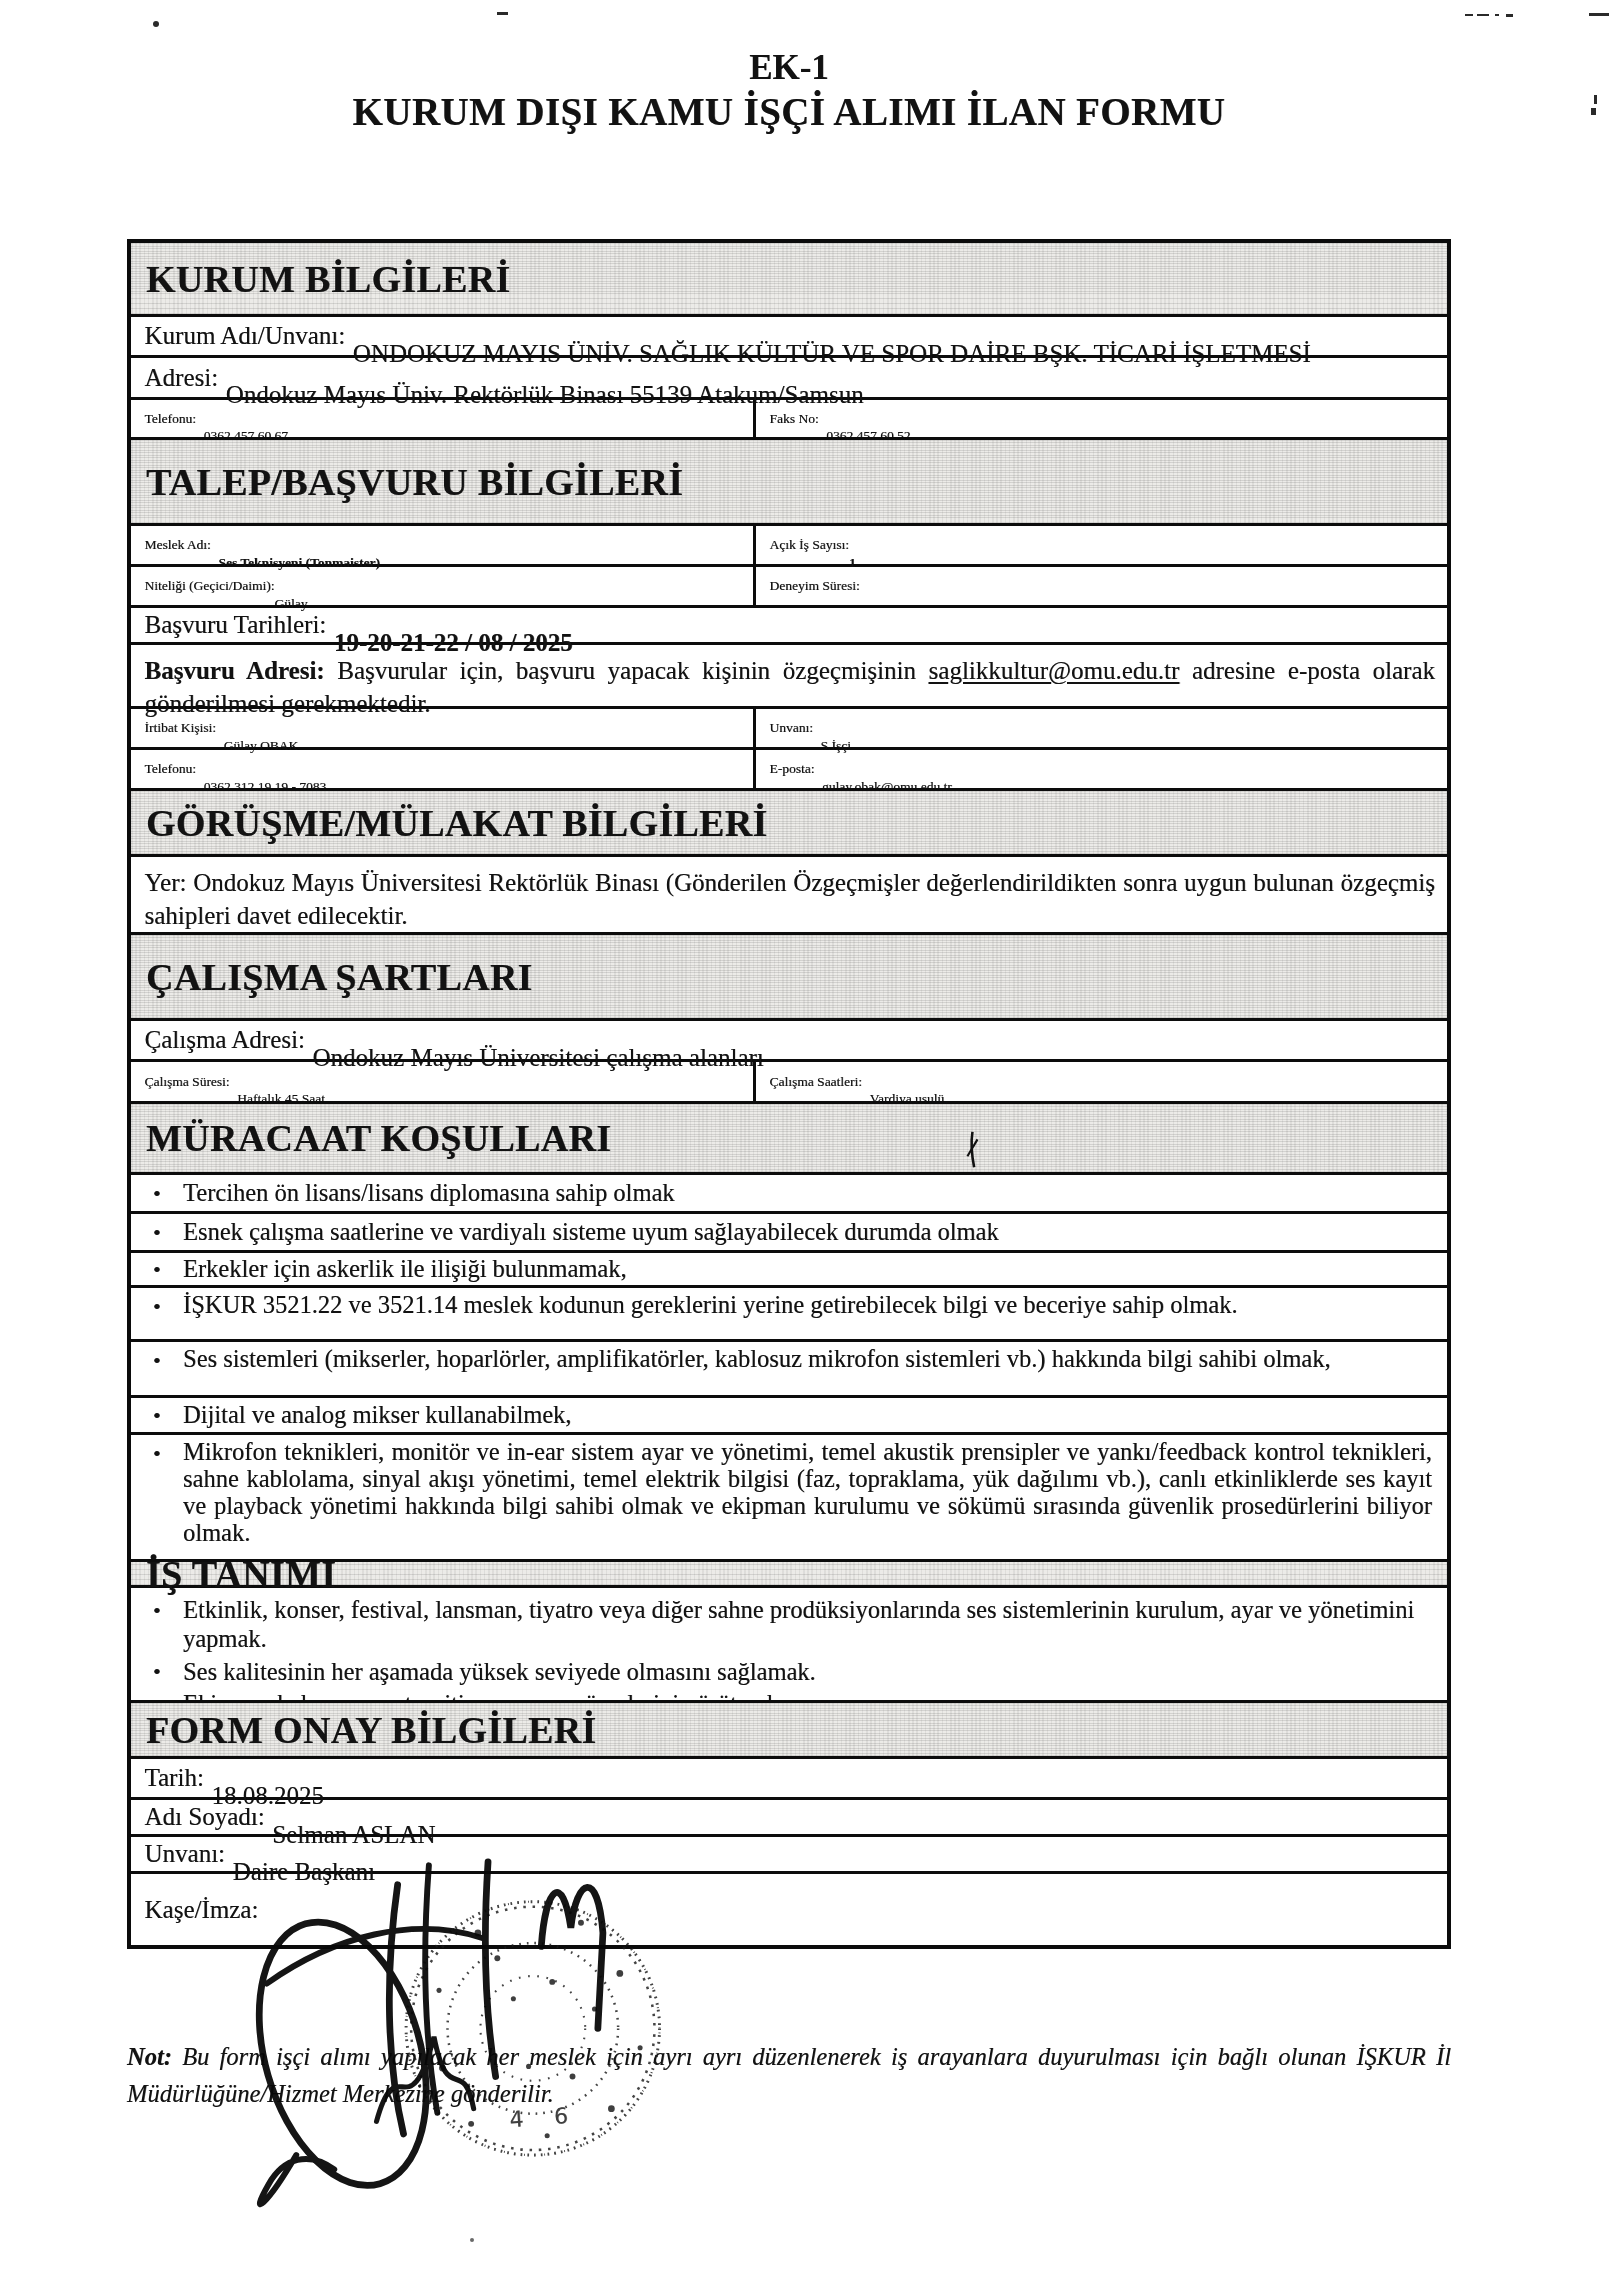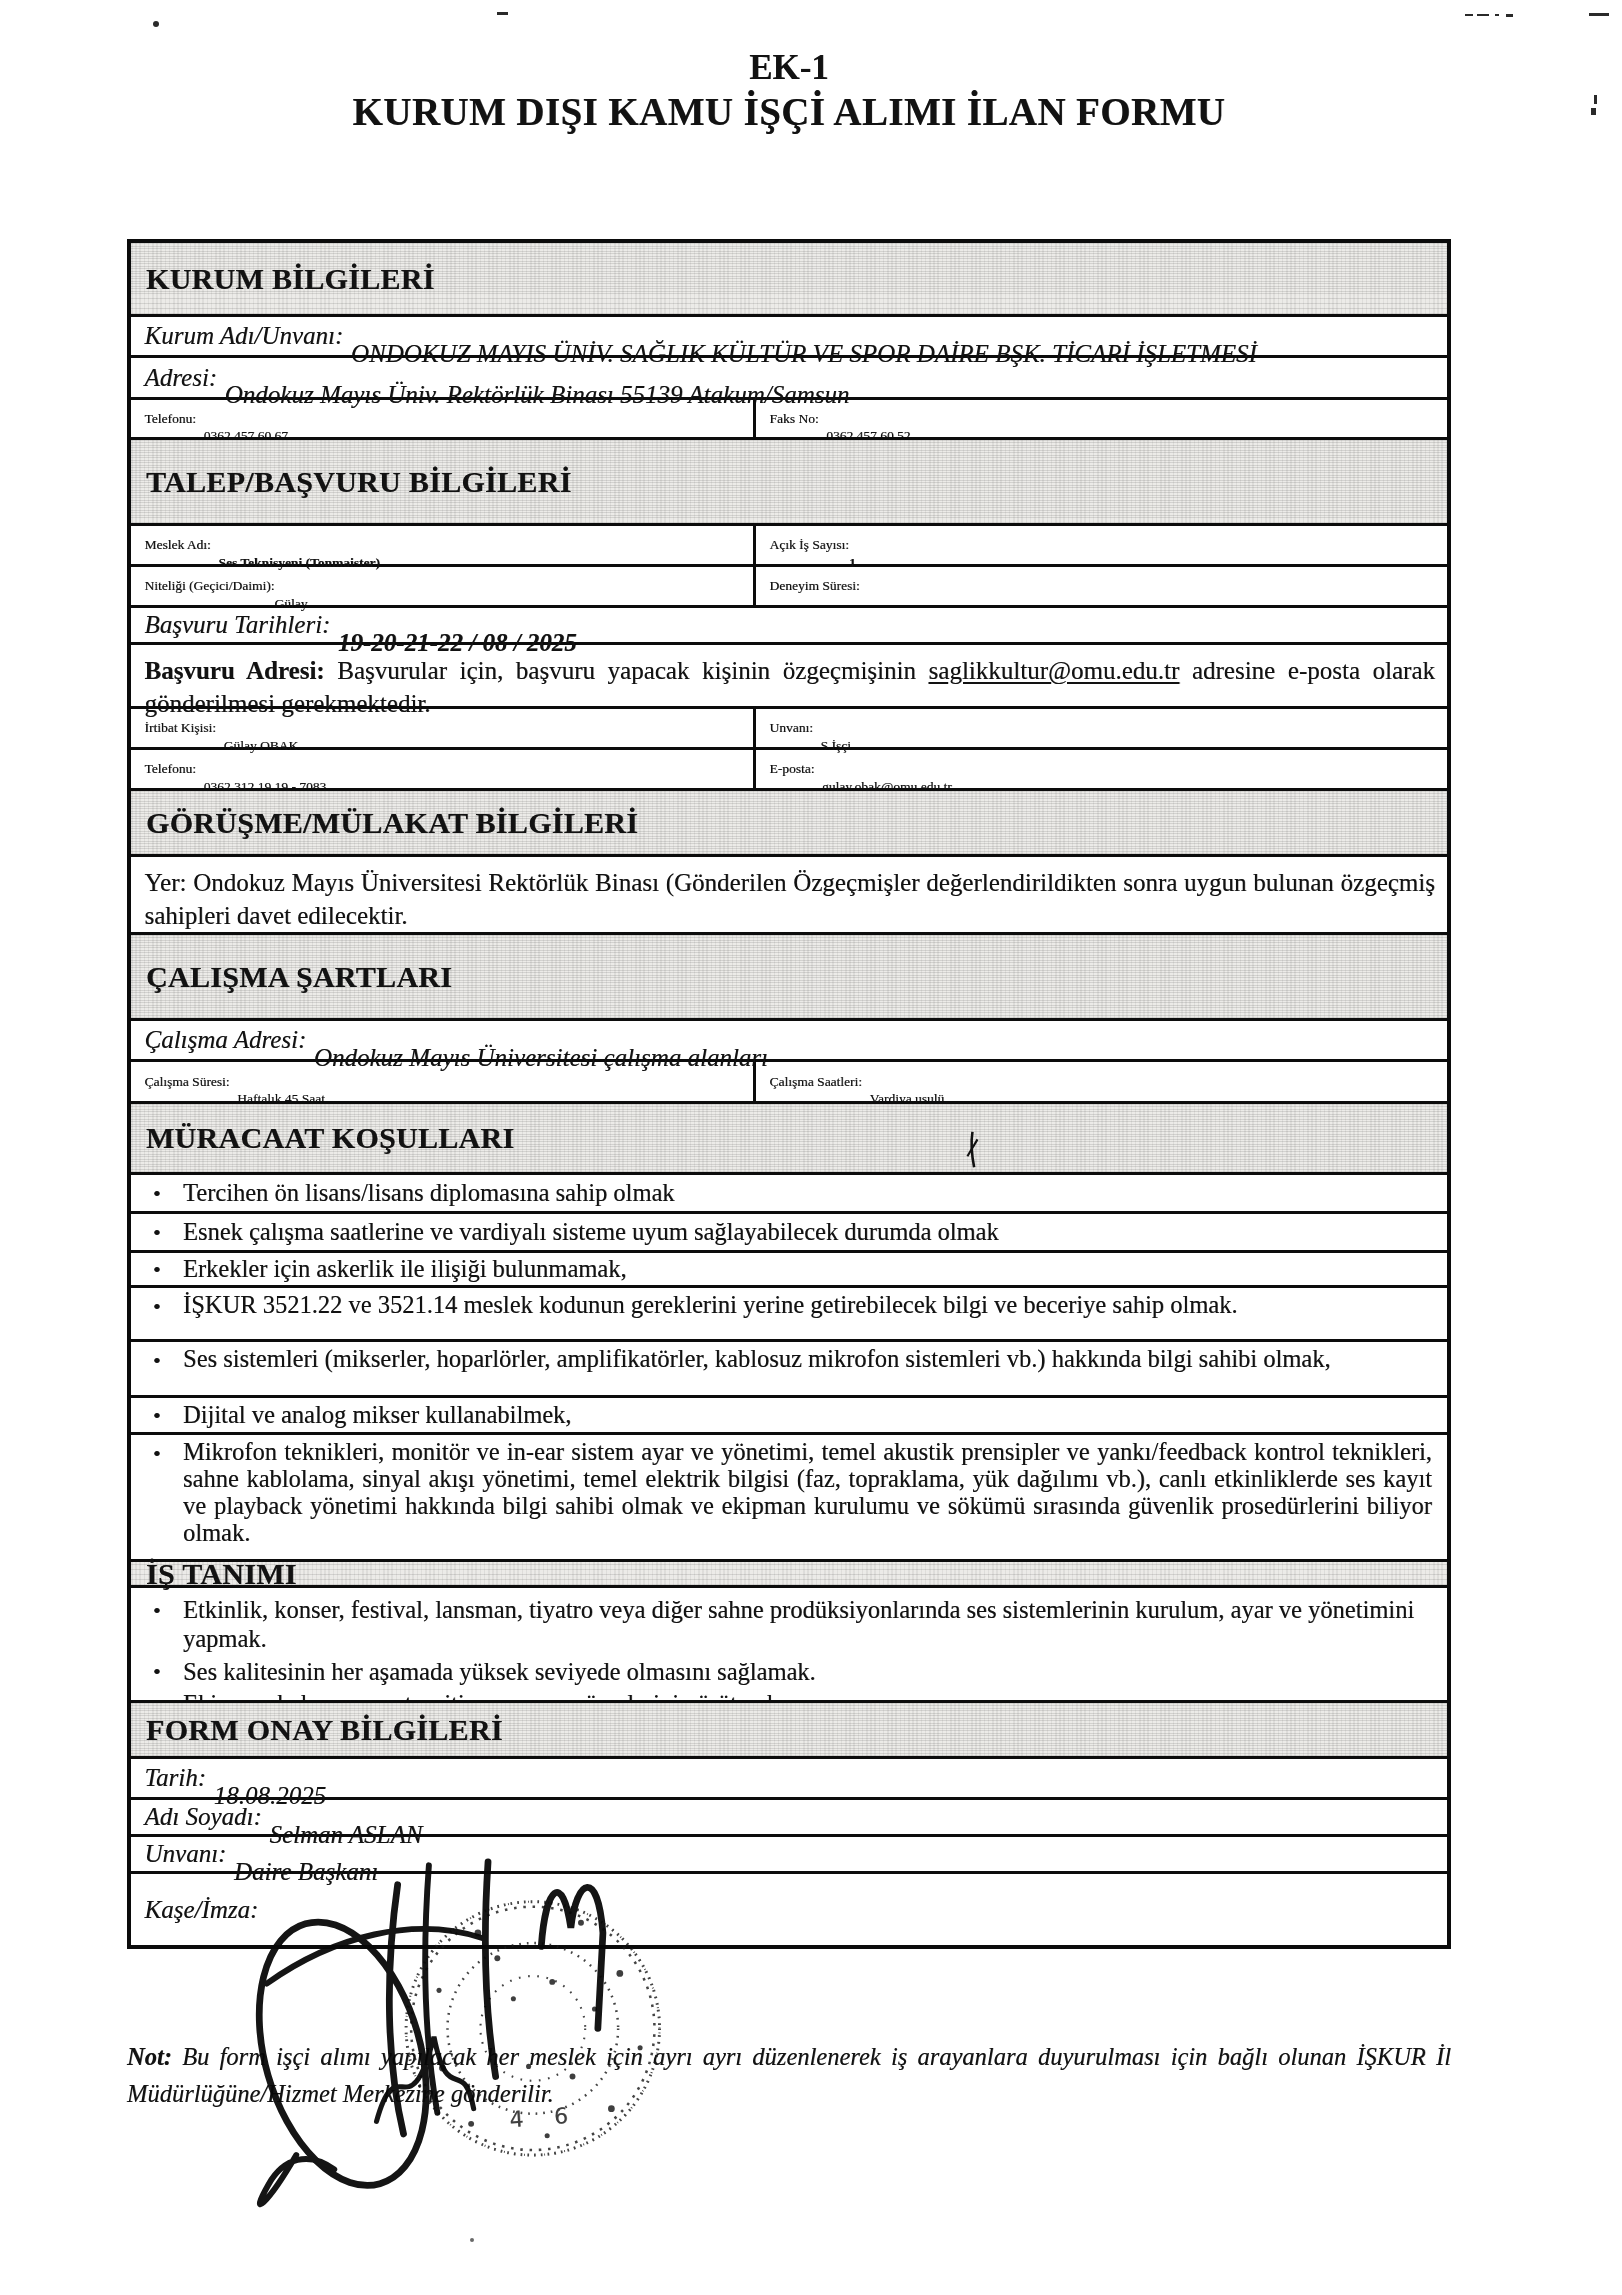--- a/index.html
+++ b/index.html
@@ -11,29 +11,29 @@
   .doc{ text-shadow:0.4px 0 0 rgba(0,0,0,.5); }
   .sheet{position:absolute;left:127px;top:0;width:1324px;}
   .titles{position:absolute;left:0;top:49px;width:100%;text-align:center;}
   .t1{font-weight:bold;font-size:35px;line-height:1.1;}
   .t2{font-weight:bold;font-size:39px;line-height:1.25;letter-spacing:0.4px;}
   .form-table{position:absolute;top:239px;left:0;width:100%;border:4.2px solid #0b0b0b;box-sizing:border-box;background:#fff;}
   .form-table > div{border-top:3.4px solid #0c0c0c;box-sizing:border-box;}
   .form-table > div:first-child{border-top:none;}
   .hdr{
     display:flex;align-items:center;padding-left:15px;height:69px;
-    font-weight:bold;font-size:30px;letter-spacing:0.3px;position:relative;
+    font-weight:bold;font-size:38px;letter-spacing:0.3px;position:relative;
     background-color:#ecebe8;
     background-image:
       repeating-linear-gradient(0deg, rgba(40,40,40,.13) 0 0.8px, rgba(255,255,255,0) 0.8px 2.5px),
       repeating-linear-gradient(90deg, rgba(40,40,40,.07) 0 1.7px, rgba(255,255,255,0) 1.7px 4.2px);
   }
   .hdr.h80{height:86px}.hdr.h78{height:66px}.hdr.h84{height:71px}
   .hdr.h66{height:56px}.hdr.thin{height:26px}
-  .r{display:flex;align-items:center;padding-left:13.5px;font-size:25px;white-space:nowrap;font-style:italic;}
+  .r{display:flex;align-items:center;padding-left:13.5px;font-size:25px;white-space:nowrap;}
   .h48{height:41px}.h47{height:40px}.h46{height:42px}.h44{height:37px}.h42{height:35px}.h88{height:74px}
   .cols{display:flex;padding:0;align-items:stretch;}
   .c1{width:625px;border-right:3.4px solid #0c0c0c;display:flex;align-items:center;padding-left:13.5px;box-sizing:border-box;}
   .c2{flex:1;display:flex;align-items:center;padding-left:13.5px;}
   .lab{}
   .val{margin-left:7.6px;margin-top:35px;}
   .val.tight{margin-left:0;}
   .bold{font-weight:bold;text-align:center;}
   .para{font-size:25px;padding:8.5px 12px 8.5px 13.5px;text-align:justify;line-height:1.33;}
   .para.h90{height:64px}.para.h92{height:78px}

